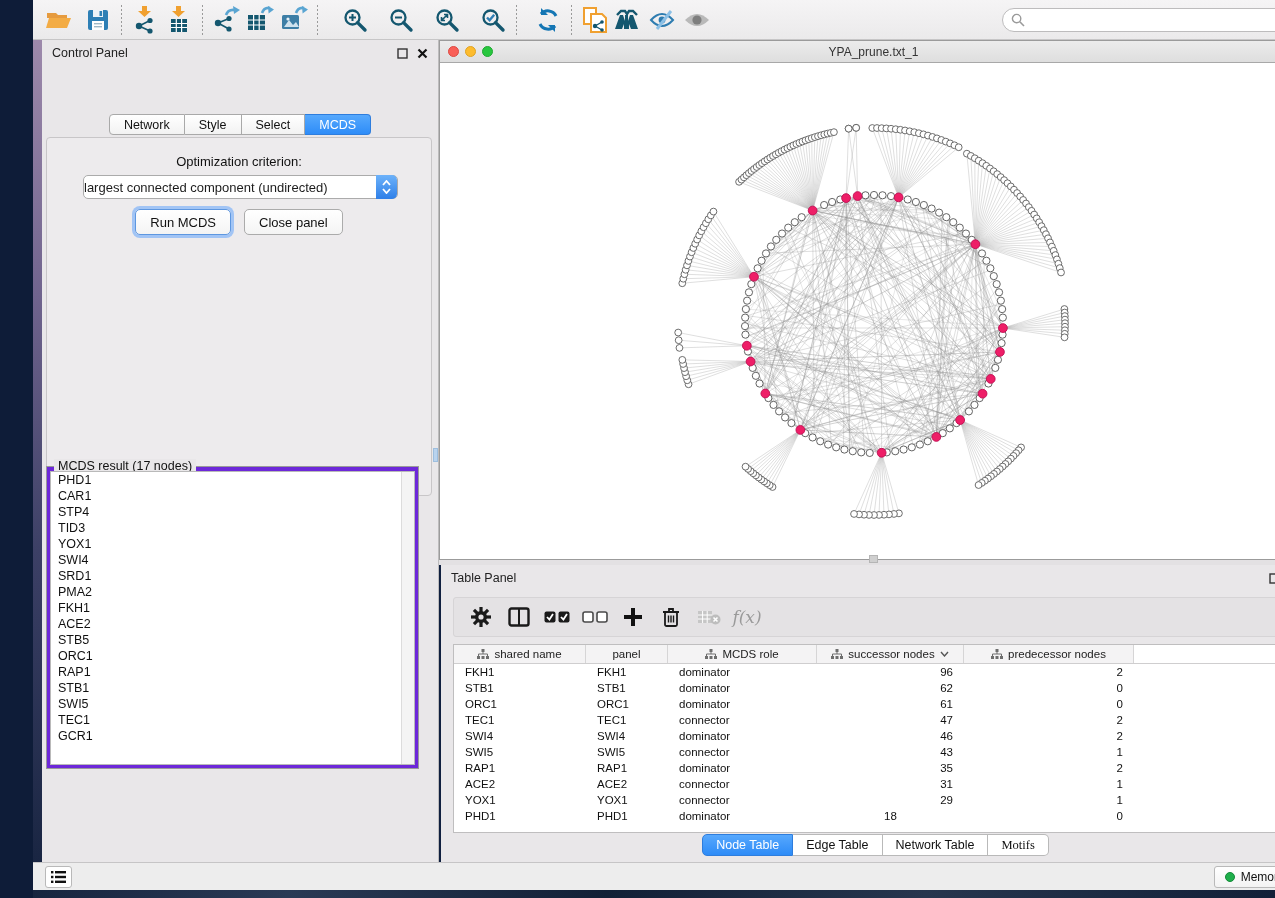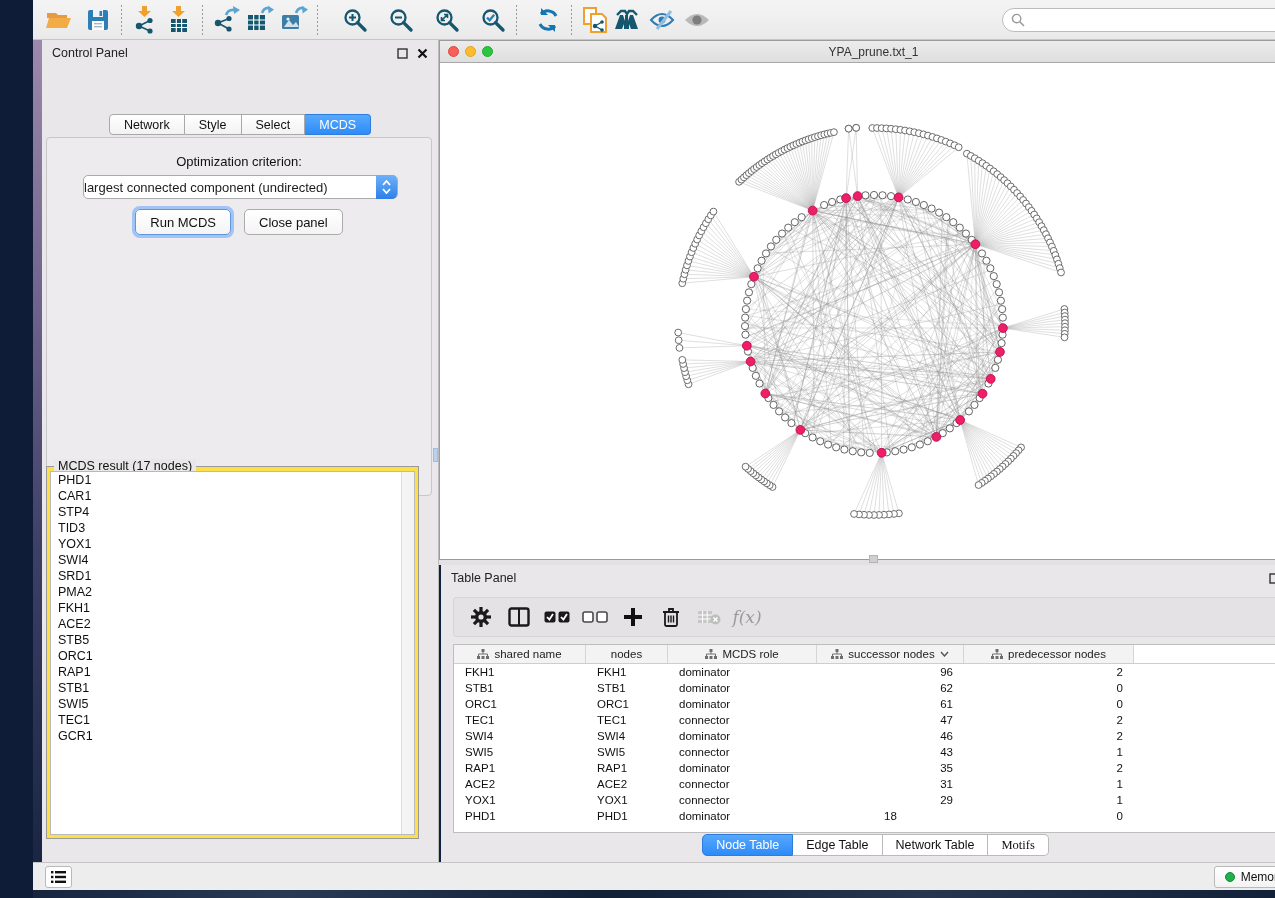--- a/index.html
+++ b/index.html
@@ -43,22 +43,22 @@
     border:1px solid #ababab;border-radius:5px;display:flex;align-items:center;font-size:13px;}
   .criterion .txt{padding-left:0;white-space:nowrap;}
   .stepper{margin-left:auto;width:21px;height:24px;border-radius:0 5px 5px 0;
     background:linear-gradient(#6db2fa,#2e7fe8);display:flex;flex-direction:column;
     align-items:center;justify-content:center;gap:2px;}
   .btn{height:26px;border:1px solid #ababab;border-radius:5px;background:linear-gradient(#ffffff,#f4f4f4);
     font-size:13px;display:inline-flex;align-items:center;justify-content:center;padding:0 14px;color:#111;}
   .btn.focused{box-shadow:0 0 0 3px rgba(110,170,250,.6);border-color:#5e97e0;}
   .run-row{position:absolute;top:71px;left:0;width:100%;display:flex;justify-content:center;gap:13px;}
 
-  .mcds-group{position:absolute;left:4px;top:426px;width:373px;height:373px;
-    border:1px solid #9a9a9a;background:#fde047;}
+  .mcds-group{position:absolute;left:4px;top:426px;width:373px;height:303px;
+    border:1px solid #9a9a9a;background:#6d28d9;}
   .mcds-legend{position:absolute;top:-8px;left:7px;background:#e9e7e9;padding:0 4px;font-size:12.5px;color:#111;}
   .mcds-list{position:absolute;left:3px;top:4px;right:3px;bottom:3px;background:#fff;
     border:1px solid #b9b9b9;overflow:hidden;}
   .mcds-item{font-size:12.5px;line-height:16px;padding-left:7px;color:#111;}
   .mcds-scroll{position:absolute;top:0;right:0;width:13px;height:100%;background:#f4f4f4;border-left:1px solid #dcdcdc;}
 
   
   .netframe{left:406px;top:40px;width:869px;height:520px;background:#fff;border:1px solid #9b9b9b;}
   .net-titlebar{position:absolute;left:0;top:0;right:0;height:22px;
     background:linear-gradient(#ececec,#dedede);border-bottom:1px solid #a8a8a8;
@@ -1131,21 +1131,21 @@
                 <rect x="4.5" y="0" width="3" height="3"></rect>
                 <path d="M6 3v2M1.5 7V5h9v2" stroke="#6e6e6e" stroke-width="1" fill="none"></path>
                 <rect x="0" y="7" width="3" height="3"></rect>
                 <rect x="4.5" y="7" width="3" height="3"></rect>
                 <rect x="9" y="7" width="3" height="3"></rect>
               </g>
             </svg>
             <span>shared name</span>
           </div>
           <div class="th" style="width: 82px;">
-            <span>nodes</span>
+            <span>panel</span>
           </div>
           <div class="th" style="width: 149px;">
             <svg width="12" height="11" viewBox="0 0 12 11">
               <g fill="#6e6e6e">
                 <rect x="4.5" y="0" width="3" height="3"></rect>
                 <path d="M6 3v2M1.5 7V5h9v2" stroke="#6e6e6e" stroke-width="1" fill="none"></path>
                 <rect x="0" y="7" width="3" height="3"></rect>
                 <rect x="4.5" y="7" width="3" height="3"></rect>
                 <rect x="9" y="7" width="3" height="3"></rect>
               </g>

